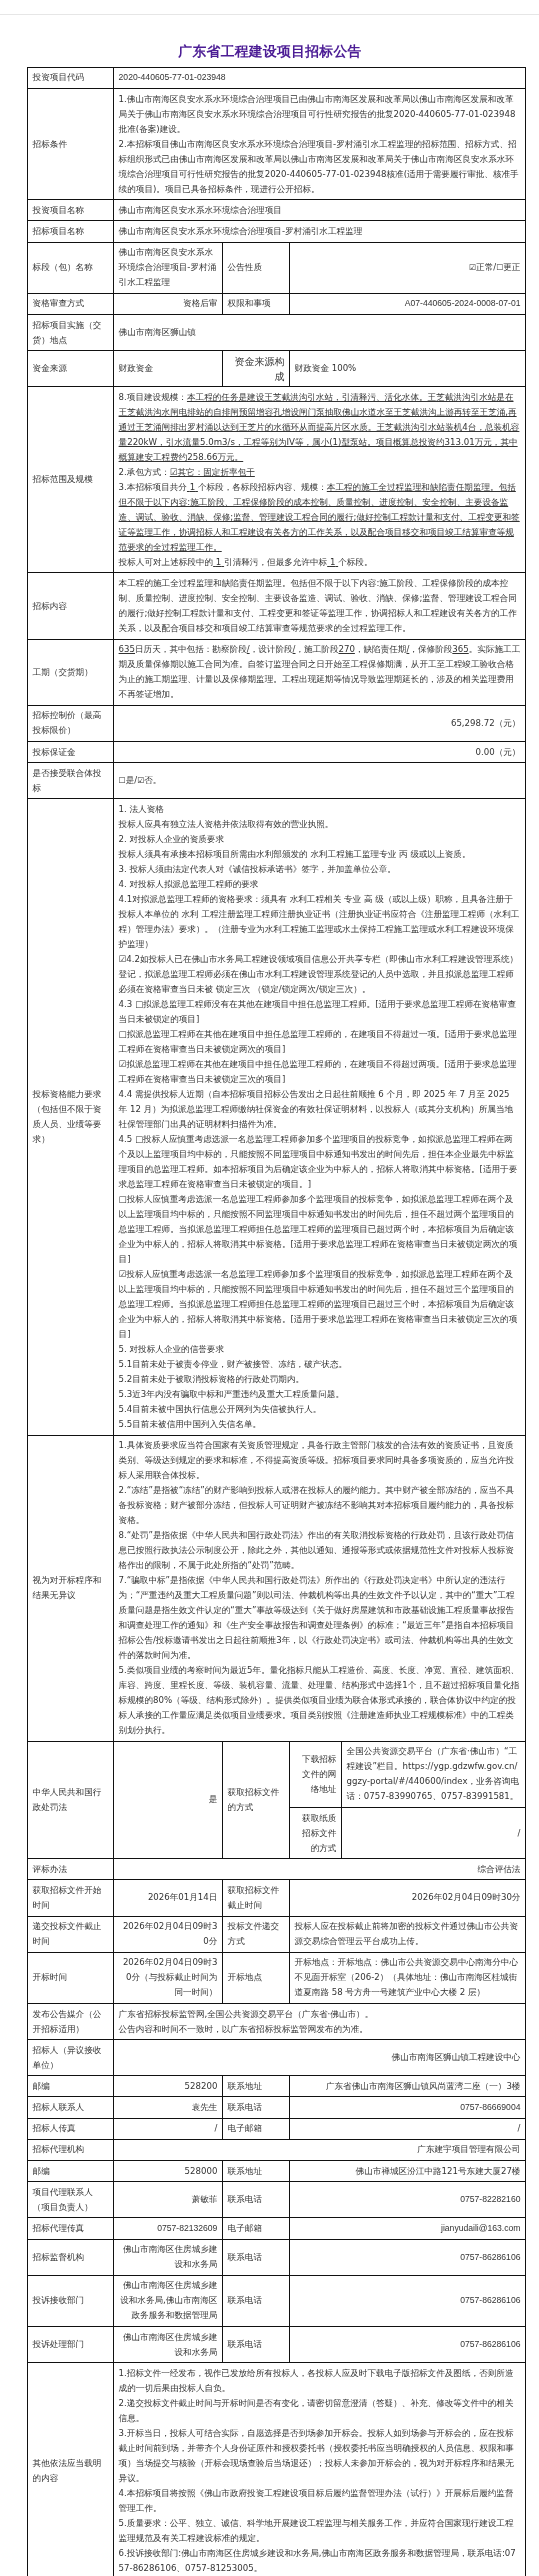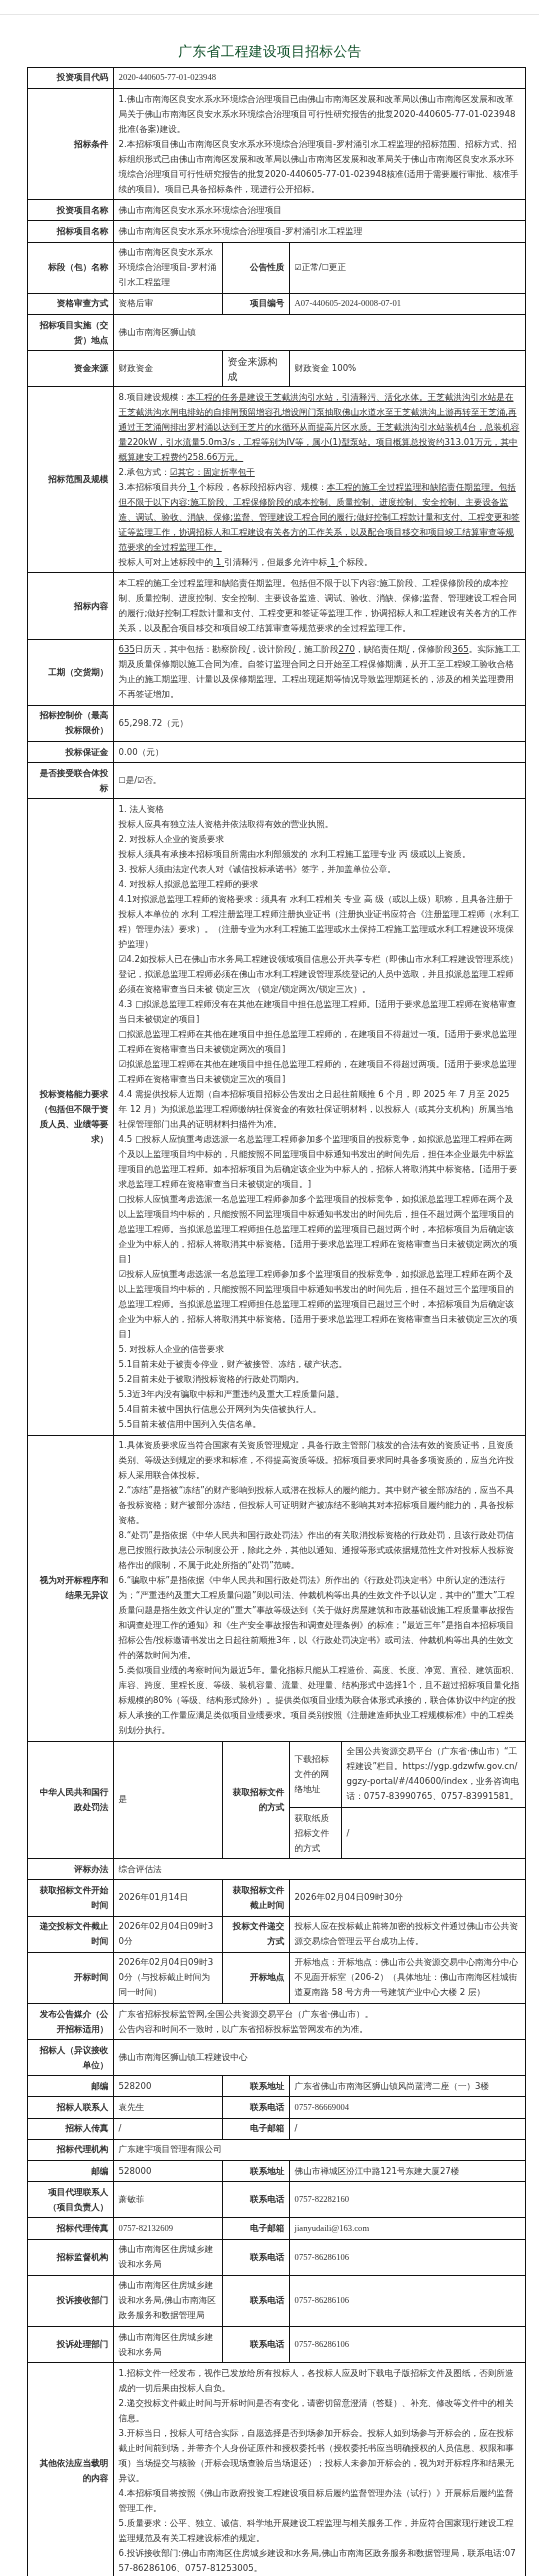--- a/index.html
+++ b/index.html
@@ -1,23 +1,23 @@
 <!DOCTYPE html>
 <html style="font-size:10.5px"><head>
 <meta charset="utf-8">
 <style>
   html, body { margin: 0; padding: 0; background: #ffffff; }
   body { width: 540px; font-family: "DejaVu Sans", "Liberation Sans", sans-serif; color: #333; }
   .topline { height: 14.4px; border-bottom: 0.7px solid #e6e6e6; }
-  .title { text-align: center; font-size: 13.8px; font-weight: normal; color: #14532d; margin: 27.5px 0 5.9px 0; letter-spacing: 0.3px; }
+  .title { text-align: center; font-size: 13.8px; font-weight: bold; color: #4c1d95; margin: 27.5px 0 5.9px 0; letter-spacing: 0.3px; }
   table.notice { border-collapse: collapse; width: 499px; margin-left: 27px; table-layout: fixed; }
   table.notice td { border: 0.7px solid #111; font-size: 8.6px; line-height: 15px; padding: 2.6px 4.6px; vertical-align: middle; word-break: break-all; color: #333; }
-  td.lbl { width: 77px; text-align: right; font-weight: bold; font-size: 9.8px; line-height: 17px; color: #333; }
-  td.c { text-align: left; }
-  td.mono, span.mono { font-family: Liberation Serif, serif; font-size: 7.9px; }
+  td.lbl { width: 77px; text-align: left; font-weight: normal; font-size: 9.8px; line-height: 17px; color: #333; }
+  td.c { text-align: right; }
+  td.mono, span.mono { font-family: Liberation Sans, sans-serif; font-size: 7.9px; }
   .u { text-decoration: underline; margin-top: 10px; }
   .p { display: block; }
   .chk { font-size: 7.9px; }
 </style>
 </head>
 <body>
 
 <div class="topline"></div>
 <div class="title">广东省工程建设项目招标公告</div>
 
@@ -59,21 +59,21 @@
     <td>佛山市南海区良安水系水环境综合治理项目-罗村涌引水工程监理</td>
     <td class="lbl">公告性质</td>
     <td colspan="2" class="c">
       <span class="chk">☑</span><span>正常</span><span>/</span><span class="chk">☐</span><span>更正</span>
     </td>
   </tr>
 
   <tr>
     <td class="lbl">资格审查方式</td>
     <td class="c">资格后审</td>
-    <td class="lbl">项目编号</td>
+    <td class="lbl">权限和事项</td>
     <td colspan="2" class="c mono">A07-440605-2024-0008-07-01</td>
   </tr>
 
   <tr>
     <td class="lbl">招标项目实施（交货）地点</td>
     <td colspan="4">佛山市南海区狮山镇</td>
   </tr>
 
   <tr>
     <td class="lbl">资金来源</td>
@@ -150,21 +150,21 @@
     </td>
   </tr>
 
   <tr>
     <td class="lbl">视为对开标程序和结果无异议</td>
     <td colspan="4">
       <div>
             <span class="p">1.具体资质要求应当符合国家有关资质管理规定，具备行政主管部门核发的合法有效的资质证书，且资质类别、等级达到规定的要求和标准，不得提高资质等级。招标项目要求同时具备多项资质的，应当允许投标人采用联合体投标。</span>
             <span class="p">2.“冻结”是指被“冻结”的财产影响到投标人或潜在投标人的履约能力。其中财产被全部冻结的，应当不具备投标资格；财产被部分冻结，但投标人可证明财产被冻结不影响其对本招标项目履约能力的，具备投标资格。</span>
             <span class="p">8.“处罚”是指依据《中华人民共和国行政处罚法》作出的有关取消投标资格的行政处罚，且该行政处罚信息已按照行政执法公示制度公开，除此之外，其他以通知、通报等形式或依据规范性文件对投标人投标资格作出的限制，不属于此处所指的“处罚”范畴。</span>
-            <span class="p">6.“骗取中标”是指依据《中华人民共和国行政处罚法》所作出的《行政处罚决定书》中所认定的违法行为；“严重违约及重大工程质量问题”则以司法、仲裁机构等出具的生效文件予以认定，其中的“重大”工程质量问题是指生效文件认定的“重大”事故等级达到《关于做好房屋建筑和市政基础设施工程质量事故报告和调查处理工作的通知》和《生产安全事故报告和调查处理条例》的标准；“最近三年”是指自本招标项目招标公告/投标邀请书发出之日起往前顺推3年，以《行政处罚决定书》或司法、仲裁机构等出具的生效文件的落款时间为准。</span>
+            <span class="p">7.“骗取中标”是指依据《中华人民共和国行政处罚法》所作出的《行政处罚决定书》中所认定的违法行为；“严重违约及重大工程质量问题”则以司法、仲裁机构等出具的生效文件予以认定，其中的“重大”工程质量问题是指生效文件认定的“重大”事故等级达到《关于做好房屋建筑和市政基础设施工程质量事故报告和调查处理工作的通知》和《生产安全事故报告和调查处理条例》的标准；“最近三年”是指自本招标项目招标公告/投标邀请书发出之日起往前顺推3年，以《行政处罚决定书》或司法、仲裁机构等出具的生效文件的落款时间为准。</span>
             <span class="p">5.类似项目业绩的考察时间为最近5年。量化指标只能从工程造价、高度、长度、净宽、直径、建筑面积、库容、跨度、里程长度、等级、装机容量、流量、处理量、结构形式中选择1个，且不超过招标项目量化指标规模的80%（等级、结构形式除外）。提供类似项目业绩为联合体形式承接的，联合体协议中约定的投标人承接的工作量应满足类似项目业绩要求。项目类别按照《注册建造师执业工程规模标准》中的工程类别划分执行。</span>
           </div>
     </td>
   </tr>
 
   <tr>
     <td class="lbl" rowspan="2">中华人民共和国行政处罚法</td>
     <td class="c" rowspan="2">是</td>
     <td class="lbl" rowspan="2">获取招标文件的方式</td>
     <td class="c">下载招标文件的网络地址</td>

